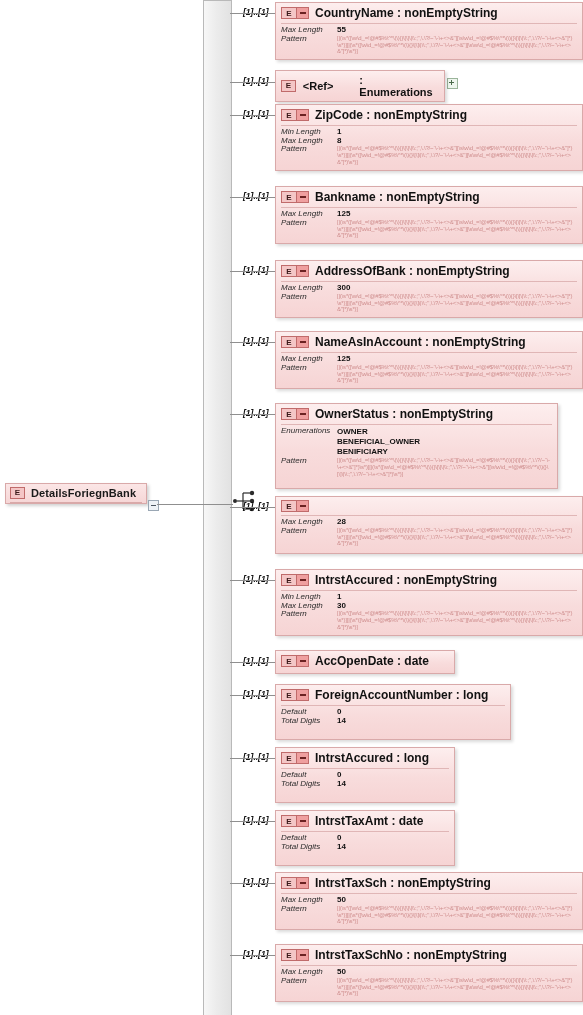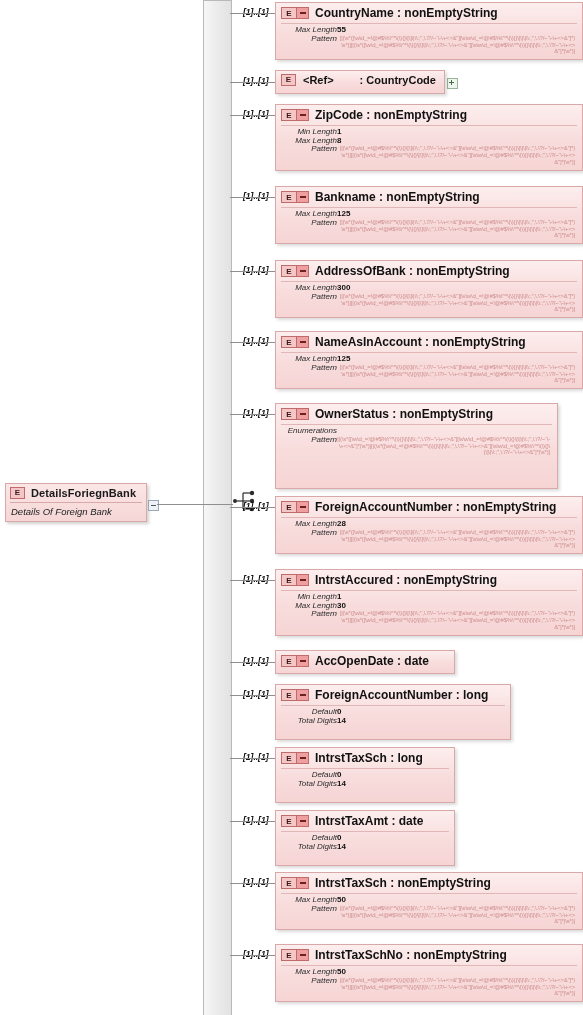--- a/index.html
+++ b/index.html
@@ -67,21 +67,21 @@
     position:absolute;
     border:1px solid #d9a9a9;
     background:linear-gradient(to bottom,#fdeeee 0%,#f8dcdc 55%,#f6d4d4 100%);
     box-shadow:2px 2px 3px rgba(0,0,0,.15);
     box-sizing:border-box;
   }
   .el-head{display:flex;align-items:center;padding:3px 6px 3px 5px;}
   .el-name{font-size:12px;font-weight:bold;color:#111;margin-left:6px;white-space:nowrap;}
   .el-sep{height:1px;background:#e0b6b6;margin:0 5px;}
   .facets{padding:2px 5px 4px 5px;}
-  .frow{display:flex;align-items:flex-start;line-height:1.08;text-align:right;}
+  .frow{display:flex;align-items:flex-start;line-height:1.08;}
   .fkey{
     font-size:8px;font-style:italic;color:#2b2b2b;width:56px;flex:none;
     white-space:nowrap;
   }
   .fval{font-size:8px;font-weight:bold;color:#111;white-space:nowrap;}
   .fval-enum{font-size:8px;font-weight:bold;color:#111;line-height:1.25;}
   .fval-pattern{
     font-size:6px;color:#cf8e8e;line-height:1.15;font-family:"Liberation Sans",sans-serif;
     word-break:break-all;letter-spacing:-0.2px;
   }
@@ -102,21 +102,20 @@
 <div id="diagram">
 
   <div class="seq-bar"></div>
 
   <div class="root-box">
     <div class="root-head">
       <span class="eicon">E</span>
       <span class="root-title">DetailsForiegnBank</span>
     </div>
     <div class="root-sep"></div>
-    <div class="root-sub">Details Of Foreign Bank</div>
   </div>
 
   <div class="collapse-ctrl" style="left:148px;top:500px;">
       <i></i>
     </div>
 
   <div class="lineh" style="left:157px;top:504px;width:76px;"></div>
 
   <div class="seq-node">
     <svg width="26" height="22" viewBox="0 0 26 22">
@@ -160,21 +159,21 @@
       <div class="card" style="left: 243px; top: 76px;">[1]..[1]</div>
       <div class="lineh" style="left: 230px; top: 82px; width: 45px;"></div>
       <div class="expand-ctrl" style="left: 447px; top: 78px;">
         <span class="h"></span>
         <span class="v"></span>
       </div>
       <div class="el ref" style="left: 275px; top: 70px; width: 170px; min-height: 24px;">
         <div class="ref-row">
           <span class="eicon">E</span>
           <span class="ref-tag">&lt;Ref&gt;</span>
-          <span class="ref-type">: CountryCode</span>
+          <span class="ref-type">: Enumerations</span>
         </div>
       </div>
       <div class="card" style="left: 243px; top: 109px;">[1]..[1]</div>
       <div class="lineh" style="left: 230px; top: 115px; width: 45px;"></div>
       <div class="el" style="left: 275px; top: 104px; width: 308px; min-height: 66px;">
         <div class="el-head">
           <span class="eicon-dual">
             <span class="e-left">E</span>
             <span class="e-right">
               <i class="minus-glyph"></i>
@@ -279,38 +278,38 @@
             <span class="e-right">
               <i class="minus-glyph"></i>
             </span>
           </span>
           <span class="el-name">OwnerStatus : nonEmptyString</span>
         </div>
         <div class="el-sep"></div>
         <div class="facets">
           <div class="frow">
             <div class="fkey">Enumerations</div>
+            <div class="fval-enum">OWNER<br>BENEFICIAL_OWNER<br>BENIFICIARY</div>
           </div>
           <div class="frow">
             <div class="fkey">Pattern</div>
             <div class="fval-pattern" style="width: 213px;">[|(\s*([\w\d_=!@#$%\^*\(\){}\[\]\|\\:;",\.\?/~`\-\+&lt;&gt;&amp;"][\s\w\d_=!@#$%\^*\(\){}\[\]\|\\:;",\.\?/~`\-\+&lt;&gt;&amp;"]*)\s*)][|(\s*([\w\d_=!@#$%\^*\(\){}\[\]\|\\:;",\.\?/~`\-\+&lt;&gt;&amp;"][\s\w\d_=!@#$%\^*\(\){}\[\]\|\\:;",\.\?/~`\-\+&lt;&gt;&amp;"]*)\s*)]</div>
           </div>
         </div>
       </div>
       <div class="card" style="left: 243px; top: 501px;">[1]..[1]</div>
       <div class="lineh" style="left: 230px; top: 507px; width: 45px;"></div>
       <div class="el" style="left: 275px; top: 496px; width: 308px; min-height: 58px;">
         <div class="el-head">
           <span class="eicon-dual">
             <span class="e-left">E</span>
             <span class="e-right">
               <i class="minus-glyph"></i>
             </span>
           </span>
-          <span class="el-name">ForeignAccountNumber : nonEmptyString</span>
         </div>
         <div class="el-sep"></div>
         <div class="facets">
           <div class="frow">
             <div class="fkey">Max Length</div>
             <div class="fval">28</div>
           </div>
           <div class="frow">
             <div class="fkey">Pattern</div>
             <div class="fval-pattern" style="width: 238px;">[|(\s*([\w\d_=!@#$%\^*\(\){}\[\]\|\\:;",\.\?/~`\-\+&lt;&gt;&amp;"][\s\w\d_=!@#$%\^*\(\){}\[\]\|\\:;",\.\?/~`\-\+&lt;&gt;&amp;"]*)\s*)][|(\s*([\w\d_=!@#$%\^*\(\){}\[\]\|\\:;",\.\?/~`\-\+&lt;&gt;&amp;"][\s\w\d_=!@#$%\^*\(\){}\[\]\|\\:;",\.\?/~`\-\+&lt;&gt;&amp;"]*)\s*)]</div>
@@ -385,21 +384,21 @@
       <div class="card" style="left: 243px; top: 752px;">[1]..[1]</div>
       <div class="lineh" style="left: 230px; top: 758px; width: 45px;"></div>
       <div class="el" style="left: 275px; top: 747px; width: 180px; min-height: 56px;">
         <div class="el-head">
           <span class="eicon-dual">
             <span class="e-left">E</span>
             <span class="e-right">
               <i class="minus-glyph"></i>
             </span>
           </span>
-          <span class="el-name">IntrstTaxSch : long</span>
+          <span class="el-name">IntrstAccured : long</span>
         </div>
         <div class="el-sep"></div>
         <div class="facets">
           <div class="frow">
             <div class="fkey">Default</div>
             <div class="fval">0</div>
           </div>
           <div class="frow">
             <div class="fkey">Total Digits</div>
             <div class="fval">14</div>

